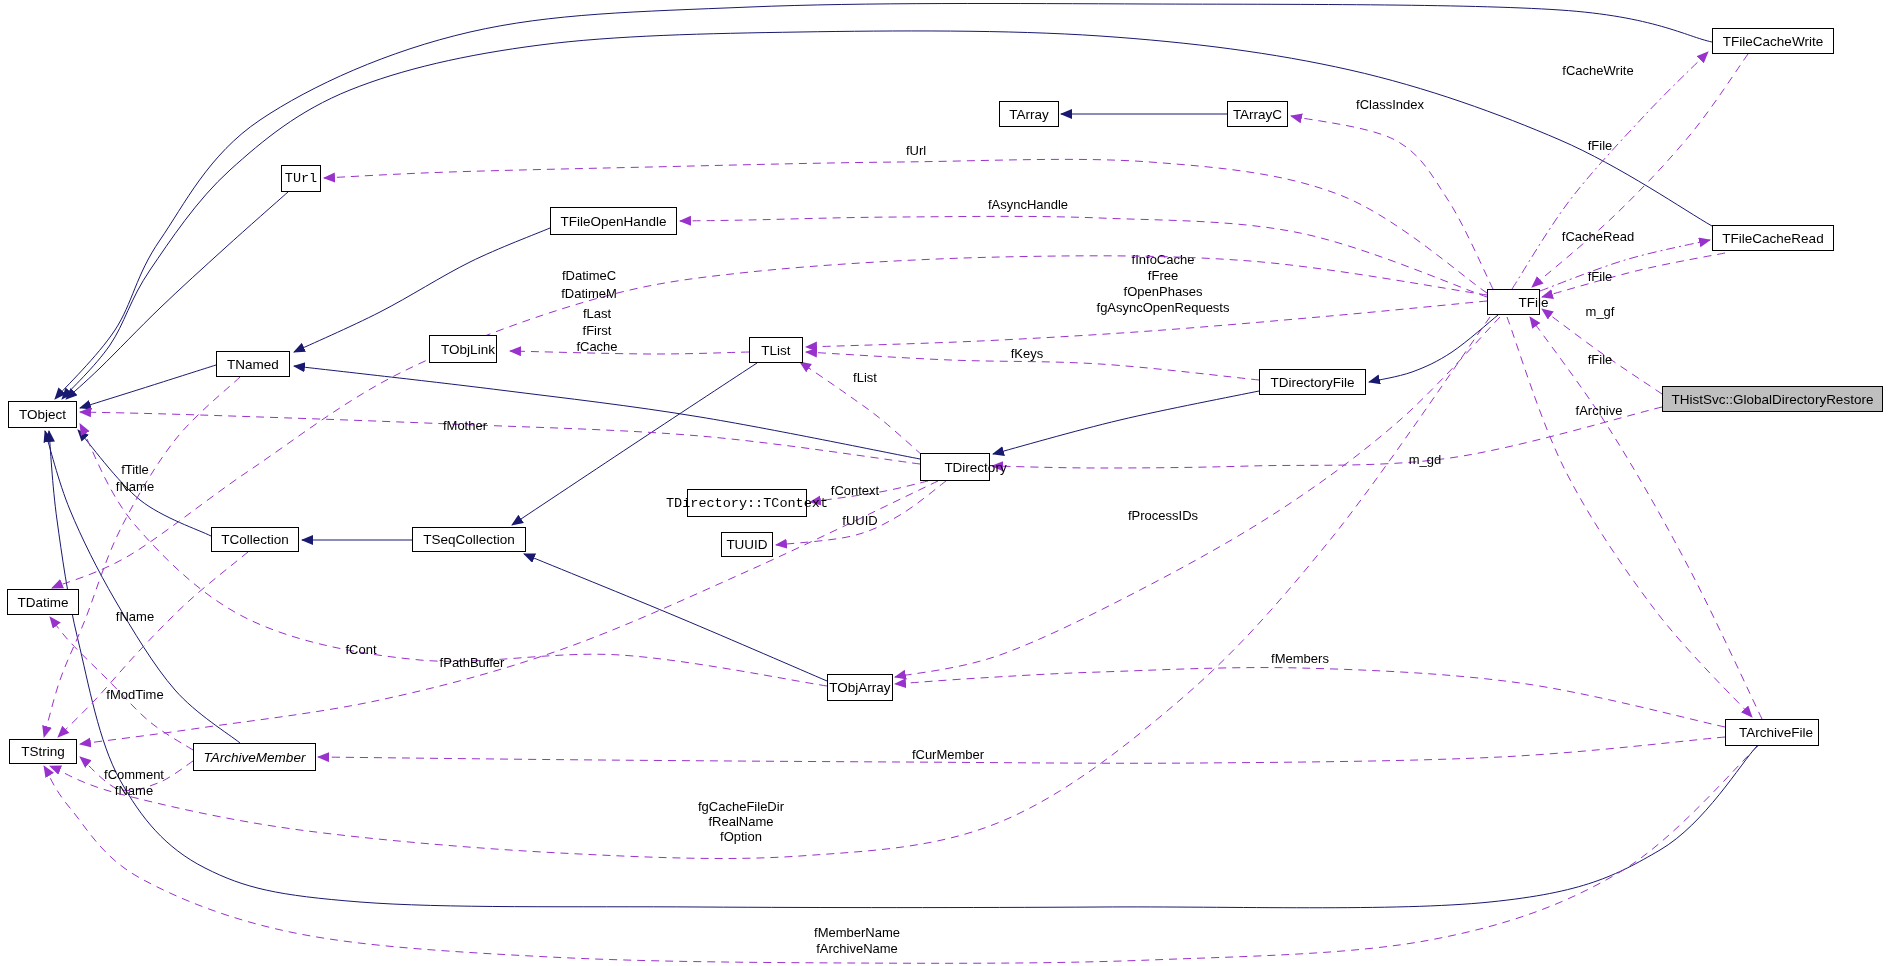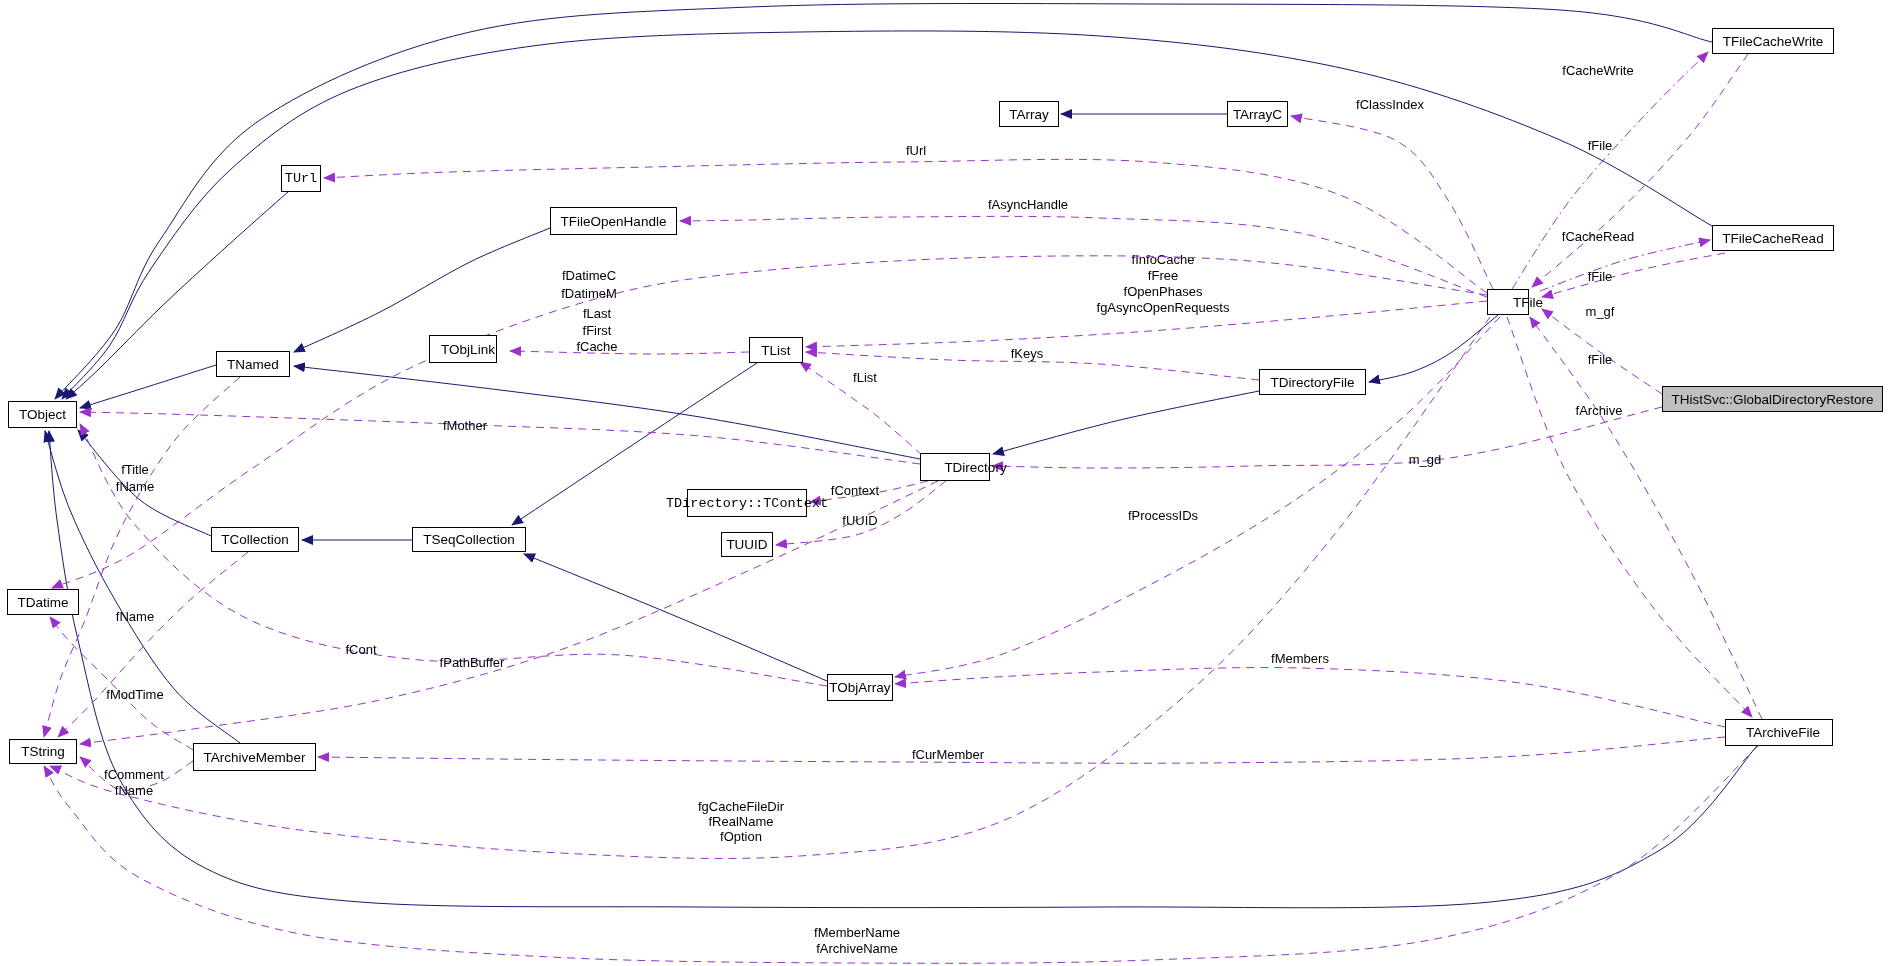--- a/index.html
+++ b/index.html
@@ -144,21 +144,21 @@
     </div>
     <div class="node" style="left: 216px; top: 351px; width: 74px; height: 26px;">
       <span>TNamed</span>
     </div>
     <div class="node" style="left: 429px; top: 335px; width: 68px; height: 28px; padding-left: 10px;">
       <span>TObjLink</span>
     </div>
     <div class="node" style="left: 749px; top: 337px; width: 54px; height: 26px;">
       <span>TList</span>
     </div>
-    <div class="node" style="left: 1487px; top: 289px; width: 42px; height: 26px; padding-left: 40px;">
+    <div class="node" style="left: 1487px; top: 289px; width: 53px; height: 26px; padding-left: 40px;">
       <span>TFile</span>
     </div>
     <div class="node" style="left: 8px; top: 401px; width: 69px; height: 27px;">
       <span>TObject</span>
     </div>
     <div class="node" style="left: 1259px; top: 369px; width: 107px; height: 26px;">
       <span>TDirectoryFile</span>
     </div>
     <div class="node current" style="left: 1662px; top: 386px; width: 221px; height: 26px;">
       <span>THistSvc::GlobalDirectoryRestore</span>
@@ -180,19 +180,19 @@
     </div>
     <div class="node" style="left: 7px; top: 589px; width: 72px; height: 26px;">
       <span>TDatime</span>
     </div>
     <div class="node" style="left: 827px; top: 674px; width: 66px; height: 27px;">
       <span>TObjArray</span>
     </div>
     <div class="node" style="left: 9px; top: 739px; width: 68px; height: 25px;">
       <span>TString</span>
     </div>
-    <div class="node" style="left: 193px; top: 743px; width: 123px; height: 28px;">
+    <div class="node" style="left: 193px; top: 743px; width: 123px; height: 28px; font-style: italic;">
       <span>TArchiveMember</span>
     </div>
-    <div class="node" style="left: 1725px; top: 719px; width: 108px; height: 27px; padding-left: 8px;">
+    <div class="node" style="left: 1725px; top: 719px; width: 94px; height: 27px; padding-left: 8px;">
       <span>TArchiveFile</span>
     </div>
   </div>
 
 </body></html>

